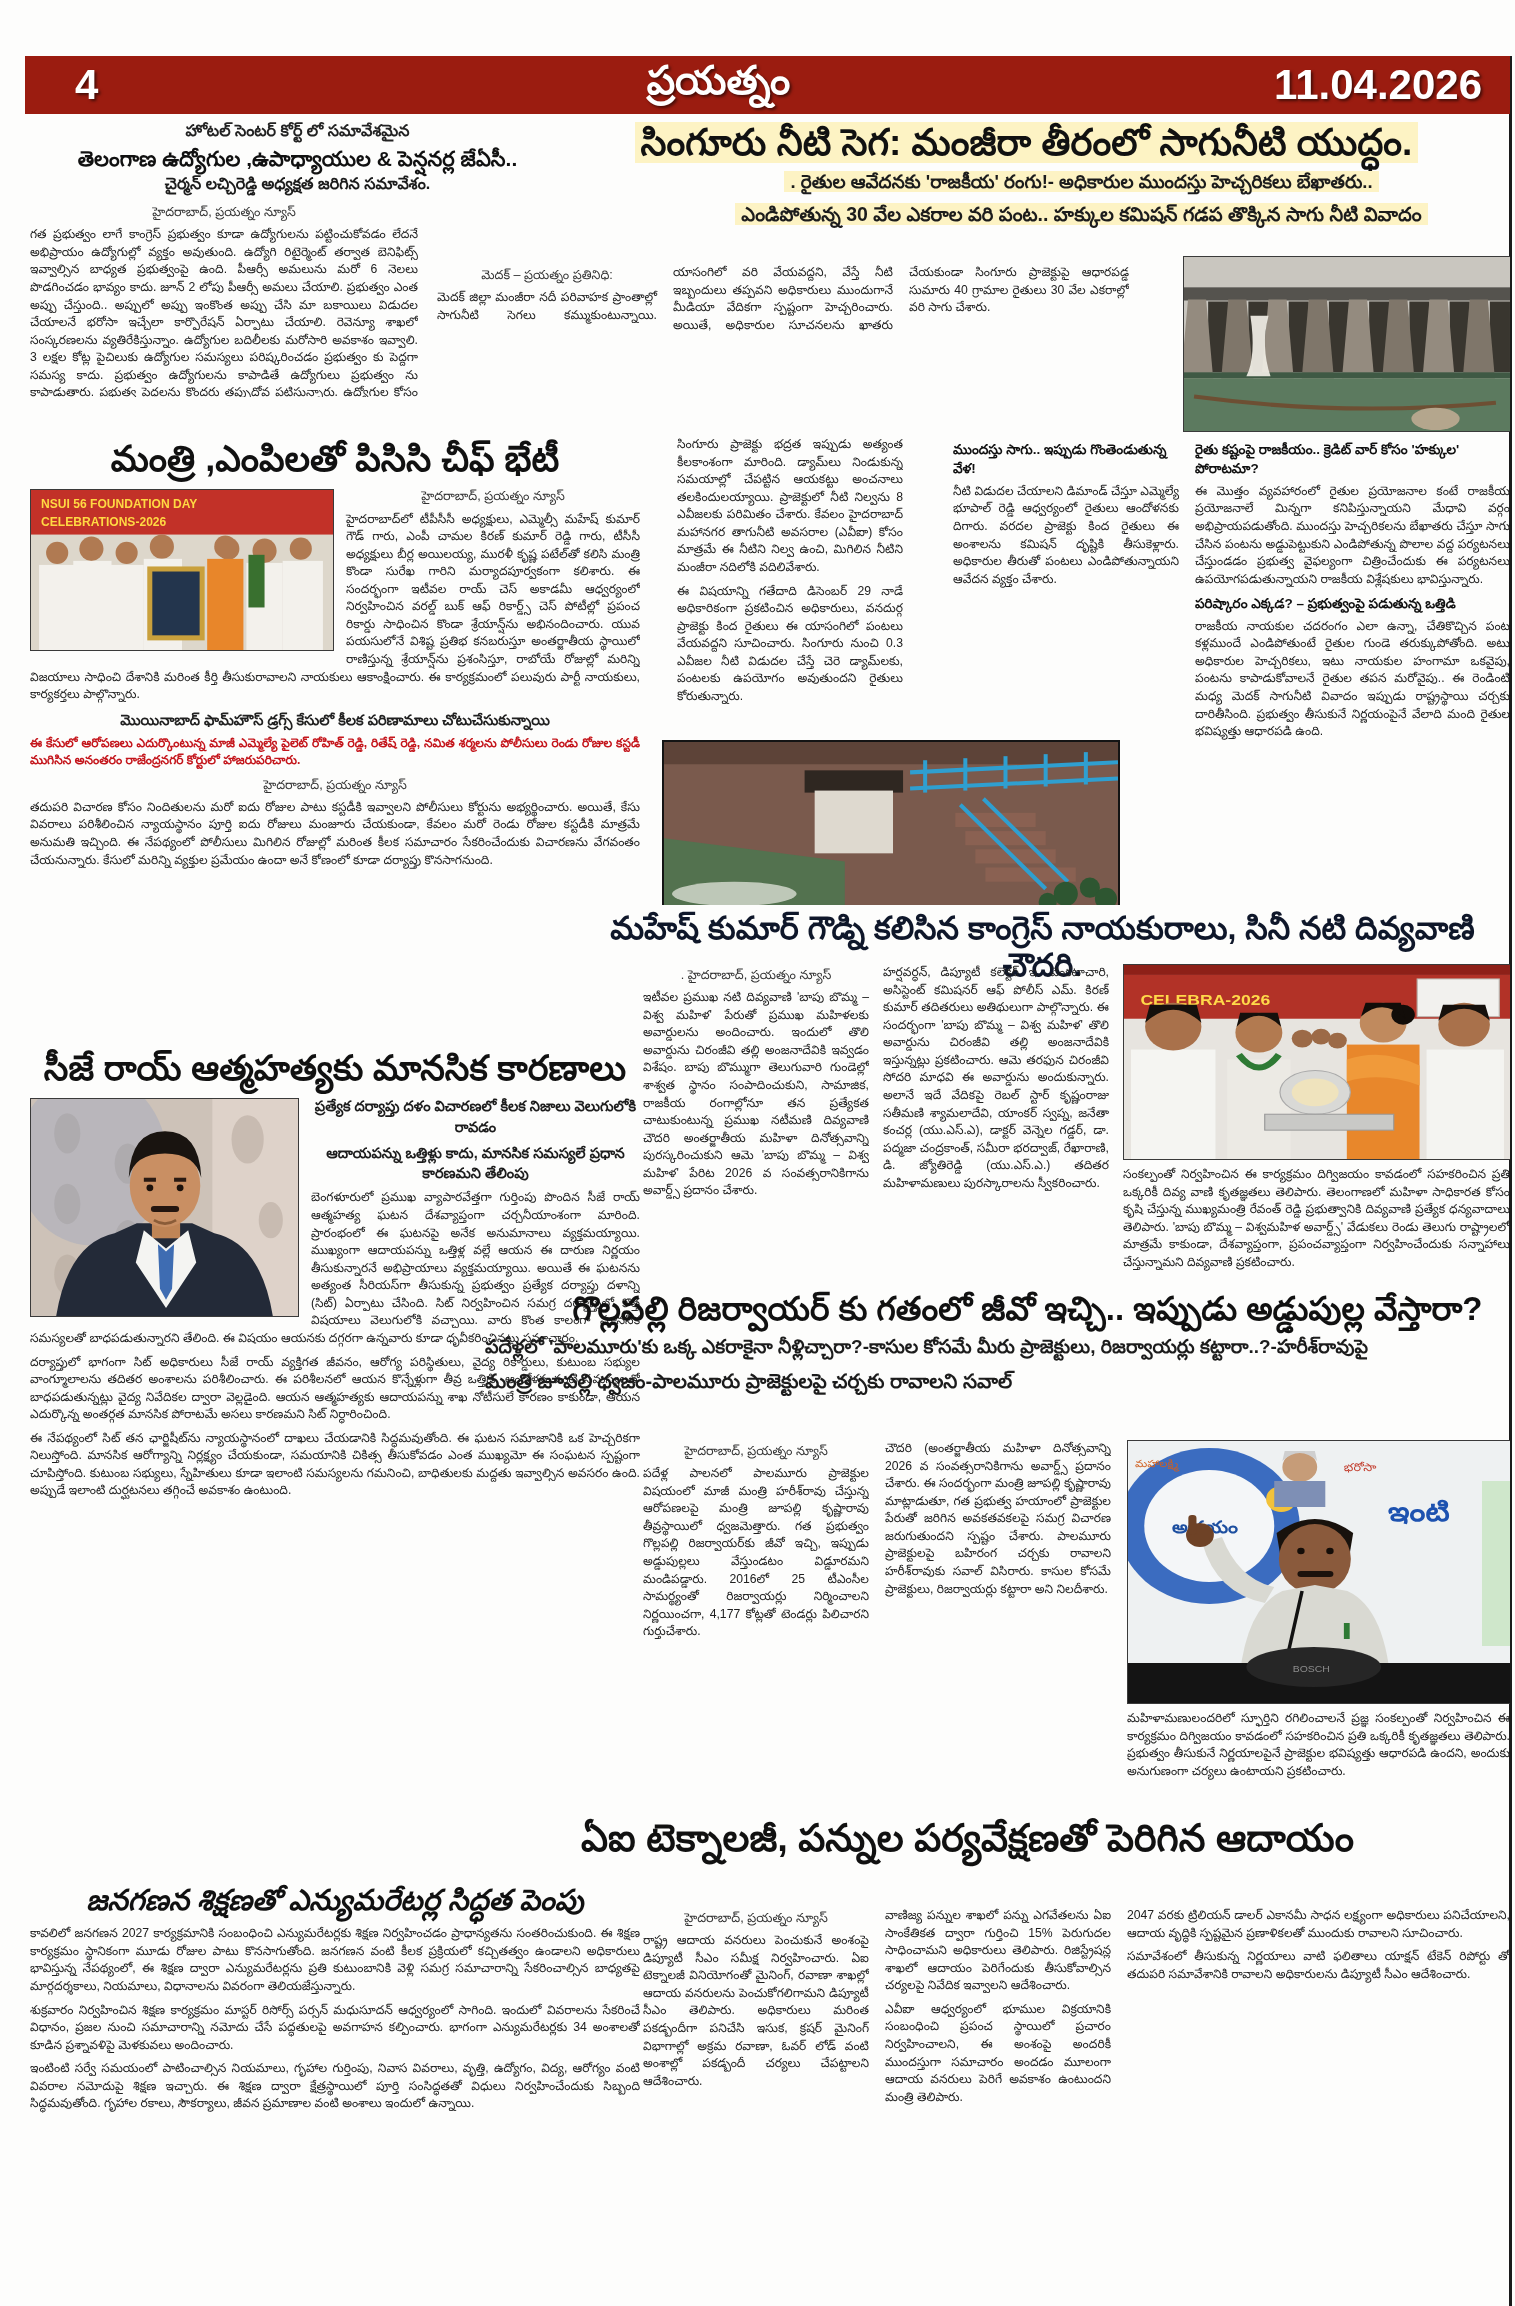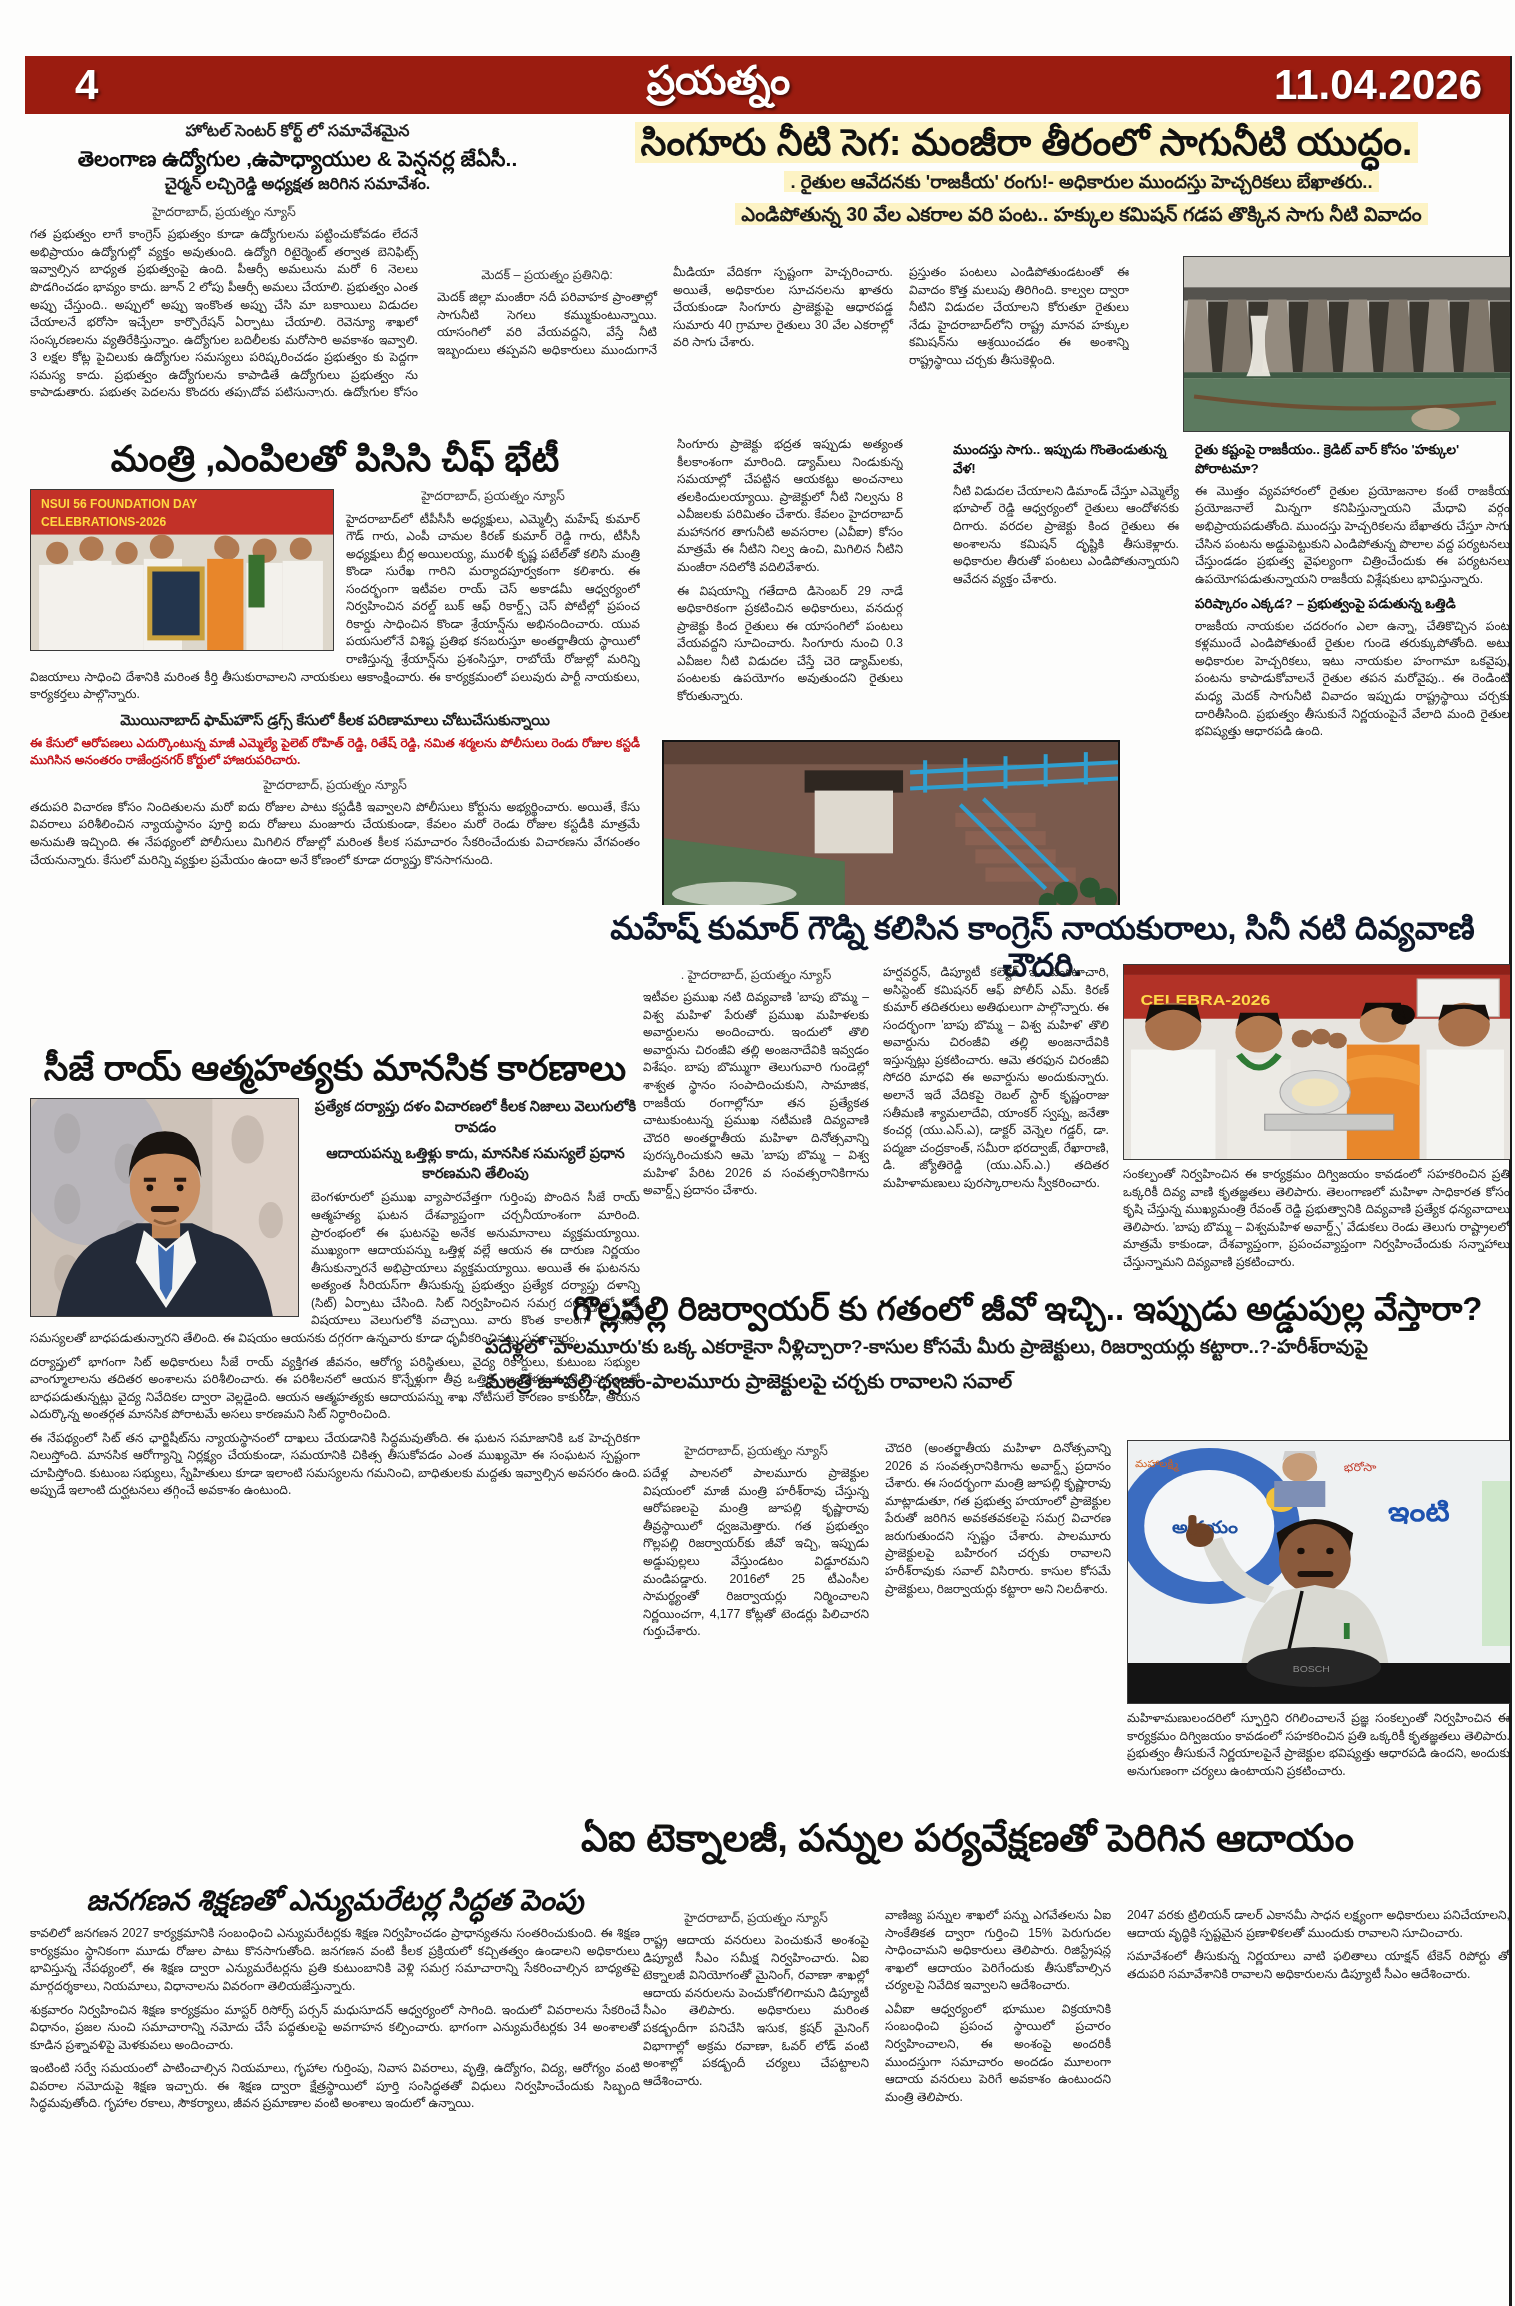--- a/index.html
+++ b/index.html
@@ -95,21 +95,20 @@
 
 <div class="art" style="left:425px;top:122px;width:1085px;height:783px;">
   <div class="sg-head">
     <div class="hl"><span>సింగూరు నీటి సెగ: మంజీరా తీరంలో సాగునీటి యుద్ధం.</span></div>
     <div class="sg-k"><span>. రైతుల ఆవేదనకు 'రాజకీయ' రంగు!- అధికారుల ముందస్తు హెచ్చరికలు బేఖాతరు..</span></div>
     <div class="sg-k sg-k2"><span>ఎండిపోతున్న 30 వేల ఎకరాల వరి పంట.. హక్కుల కమిషన్ గడప తొక్కిన సాగు నీటి వివాదం</span></div>
   </div>
   <div class="sg-row1">
       <p class="para by">మెదక్ – ప్రయత్నం ప్రతినిధి:</p>
       <p class="para">మెదక్ జిల్లా మంజీరా నదీ పరివాహక ప్రాంతాల్లో సాగునీటి సెగలు కమ్ముకుంటున్నాయి. యాసంగిలో వరి వేయవద్దని, వేస్తే నీటి ఇబ్బందులు తప్పవని అధికారులు ముందుగానే మీడియా వేదికగా స్పష్టంగా హెచ్చరించారు. అయితే, అధికారుల సూచనలను ఖాతరు చేయకుండా సింగూరు ప్రాజెక్టుపై ఆధారపడ్డ సుమారు 40 గ్రామాల రైతులు 30 వేల ఎకరాల్లో వరి సాగు చేశారు.</p>
-      <p class="para">ప్రస్తుతం పంటలు ఎండిపోతుండటంతో ఈ వివాదం కొత్త మలుపు తిరిగింది. కాల్వల ద్వారా నీటిని విడుదల చేయాలని కోరుతూ రైతులు నేడు హైదరాబాద్‌లోని రాష్ట్ర మానవ హక్కుల కమిషన్‌ను ఆశ్రయించడం ఈ అంశాన్ని రాష్ట్రస్థాయి చర్చకు తీసుకెళ్లింది.</p>
     </div>
   <div class="dam-box phframe">
     <svg viewBox="0 0 327 172" width="100%" height="100%" preserveAspectRatio="none">
       <rect width="327" height="172" fill="#c9c6bf"></rect>
       <rect y="30" width="327" height="13" fill="#55534e"></rect>
       <g fill="#39362f">
           <rect x="24" y="44" width="20" height="70"></rect>
           <rect x="64" y="44" width="20" height="70"></rect>
           <rect x="104" y="44" width="20" height="70"></rect>
           <rect x="144" y="44" width="20" height="70"></rect>

